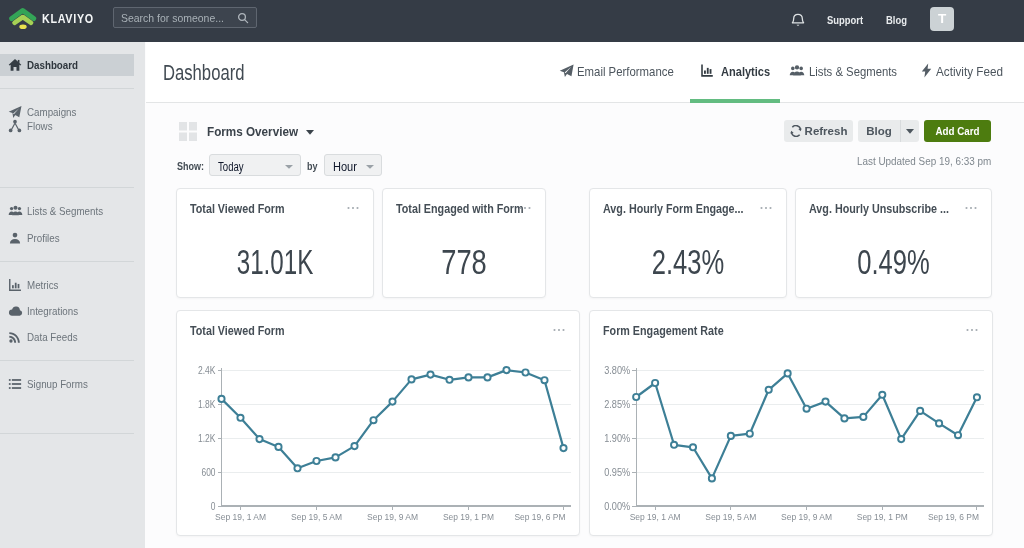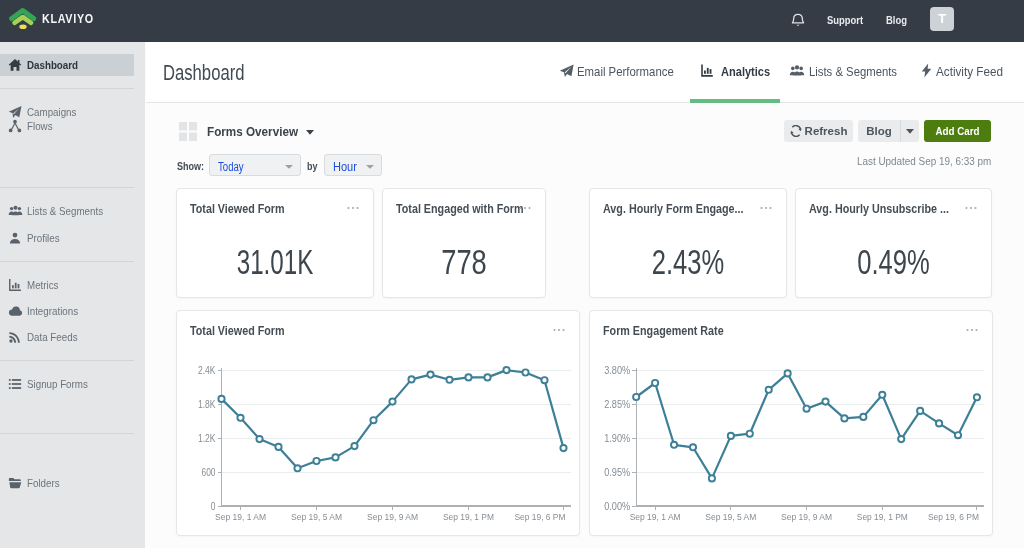--- a/index.html
+++ b/index.html
@@ -11,35 +11,42 @@
   #header { left:146px; top:42px; width:878px; height:61px; background:#ffffff; border-bottom:1px solid #e3e5e6; }
   .sideitem { left:0; width:146px; height:26px; }
   .sideitem svg { position:absolute; left:8px; top:50%; margin-top:-7px; }
   .sideitem span { position:absolute; left:27px; top:50%; margin-top:-7px; font-size:11.5px; line-height:14px; color:#6c747b; transform:scaleX(0.85); transform-origin:0 0; }
   .sdiv { left:0; width:134px; height:1px; background:#d2d6d8; }
   .tab { font-size:13px; color:#4c555d; }
   .card { background:#fff; border:1px solid #e4e6e8; border-radius:4px; box-shadow:0 1px 2px rgba(40,50,60,0.04); }
   .ctitle { font-size:12.5px; font-weight:bold; color:#454e56; transform:scaleX(0.86); transform-origin:0 0; white-space:nowrap; }
   .dots { right:14px; top:17px; }
   .gbtn { background:#e9ebec; border-radius:3px; color:#4d565e; font-size:11.5px; font-weight:bold; text-align:center; }
-  .sel { background:#f0f1f2; border:1px solid #d9dcde; border-radius:3px; color:#1d4ed8; font-size:12px; }
+  .sel { background:#f0f1f2; border:1px solid #d9dcde; border-radius:3px; color:#0f172a; font-size:12px; }
   .num { left:0; top:55px; width:100%; text-align:center; font-size:35px; line-height:35px; color:#3d464e; }
 </style>
 </head>
 <body>
 
 <div id="nav" class="abs">
 
   <svg class="abs" style="left:8px;top:5px" width="30" height="27" viewBox="0 0 30 27">
     <path d="M3.7 13.6 L14.7 5.6 L25.7 13.6" fill="none" stroke="#33a457" stroke-width="5" stroke-linecap="round" stroke-linejoin="round"></path>
     <path d="M6.5 17.8 L14.8 12.0 L23.1 17.8" fill="none" stroke="#a6d155" stroke-width="4.6" stroke-linecap="round" stroke-linejoin="round"></path>
     <ellipse cx="15" cy="21.8" rx="3.7" ry="2.3" fill="#e9e24e"></ellipse>
   </svg>
   <div class="abs" style="left:42px;top:11.5px;font-size:12.5px;font-weight:bold;color:#f4f6f7;letter-spacing:0.8px;transform:scaleX(0.86);transform-origin:0 0;">KLAVIYO</div>
 
+  <div class="abs" style="left:113px;top:7px;width:144px;height:21px;background:#3d444e;border:1px solid #5f6670;border-radius:2px;">
+    <div class="abs" style="left:7px;top:3.5px;font-size:11.5px;color:#a9b1b7;transform:scaleX(0.91);transform-origin:0 0;">Search for someone...</div>
+    <svg class="abs" style="right:7px;top:4px" width="12" height="12" viewBox="0 0 12 12">
+        <circle cx="5" cy="5" r="3.4" fill="none" stroke="#aeb5bb" stroke-width="1.3"></circle>
+        <line x1="7.6" y1="7.6" x2="10.6" y2="10.6" stroke="#aeb5bb" stroke-width="1.3" stroke-linecap="round"></line>
+      </svg>
+  </div>
 
   <svg class="abs" style="left:791px;top:13px" width="14" height="15" viewBox="0 0 14 15">
     <path d="M7 1.3c-2.7 0-4.3 1.9-4.3 4.3 0 2.8-1.3 4.2-1.3 4.2h11.2s-1.3-1.4-1.3-4.2c0-2.4-1.6-4.3-4.3-4.3z" fill="none" stroke="#dde1e3" stroke-width="1.3" stroke-linejoin="round"></path>
     <path d="M5.6 11.8a1.5 1.5 0 0 0 2.8 0z" fill="#dde1e3"></path>
   </svg>
   <div class="abs" style="left:827px;top:14px;font-size:11.5px;font-weight:bold;color:#e8ebed;transform:scaleX(0.82);transform-origin:0 0;">Support</div>
   <div class="abs" style="left:886px;top:14px;font-size:11.5px;font-weight:bold;color:#e8ebed;transform:scaleX(0.82);transform-origin:0 0;">Blog</div>
   <div class="abs" style="left:930px;top:7px;width:24px;height:24px;background:#ccd2d5;border-radius:4px;text-align:center;line-height:24px;font-size:13.5px;font-weight:bold;color:#ffffff;">T</div>
 </div>
 
@@ -118,27 +125,20 @@
         <rect x="1" y="2.4" width="2" height="2"></rect>
         <rect x="4.4" y="2.4" width="10.6" height="2"></rect>
         <rect x="1" y="7" width="2" height="2"></rect>
         <rect x="4.4" y="7" width="10.6" height="2"></rect>
         <rect x="1" y="11.6" width="2" height="2"></rect>
         <rect x="4.4" y="11.6" width="10.6" height="2"></rect>
       </svg>
     <span>Signup Forms</span>
   </div>
   <div class="abs sdiv" style="top:391px;"></div>
-  <div class="abs sideitem" style="top:428px;">
-    <svg width="14" height="14" viewBox="0 0 16 16" fill="#59626a">
-        <path d="M1 3.2 c0-.6.4-1 1-1 h4l1.4 1.6 h6.2 c.6 0 1 .4 1 1 v1 H1z"></path>
-        <path d="M1.6 7 h13.6 l-1.8 6.2 c-.1.5-.5.8-1 .8 H3.5 c-.5 0-.9-.3-1-.8z"></path>
-      </svg>
-    <span>Folders</span>
-  </div>
 </div>
 
 <div id="header" class="abs"></div>
 <div class="abs" style="left:163px;top:60px;font-size:22.5px;color:#414a52;transform:scaleX(0.74);transform-origin:0 0;">Dashboard</div>
 
 <svg class="abs" style="left:559px;top:64px" width="15" height="14" viewBox="0 0 16 15" fill="#555e66">
     <path d="M15.6.6 L.8 7.3 l4.4 1.6 L6.3 14 l2.2-3.3 -2.5-1.5 7-6.2 -6 6.8 6.3 3.4z"></path>
   </svg>
 <div class="abs tab" style="left:577px;top:64px;transform:scaleX(0.875);transform-origin:0 50%;">Email Performance</div>
 <svg class="abs" style="left:700px;top:63px" width="14" height="15" viewBox="0 0 16 16" fill="#333b42">

